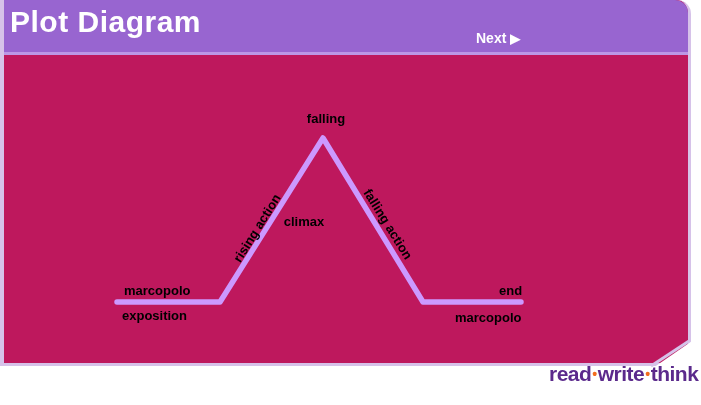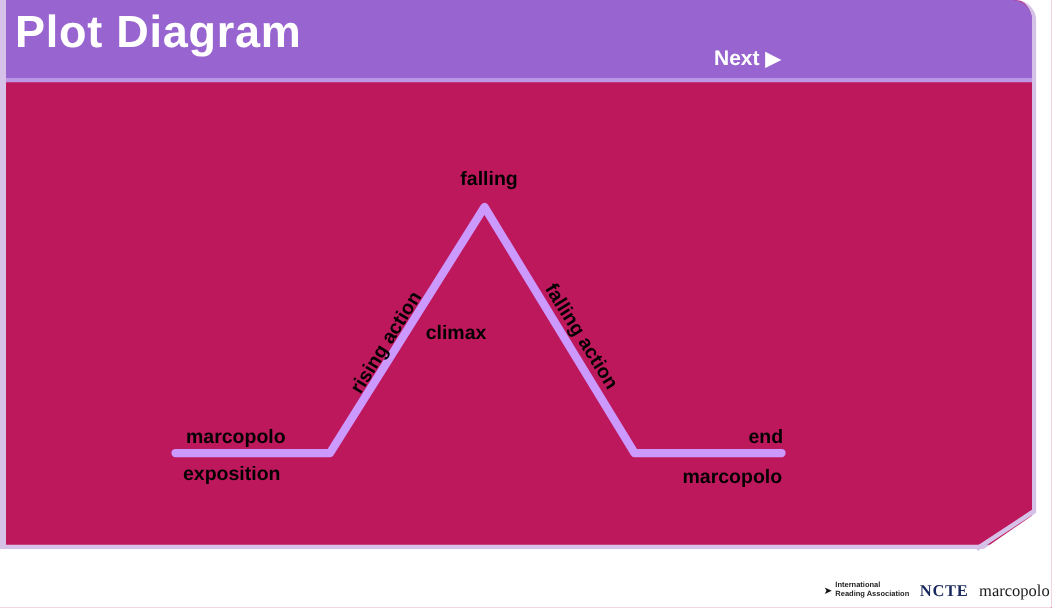--- a/index.html
+++ b/index.html
@@ -108,26 +108,18 @@
   <div class="lbl lbl-beginning">marcopolo</div>
   <div class="lbl lbl-exposition">exposition</div>
   <div class="lbl lbl-end">end</div>
   <div class="lbl lbl-resolution">marcopolo</div>
 
   <svg class="bevel-svg" width="701" height="405" viewBox="0 0 701 405">
     <polygon points="650,370 692,341 692,370" fill="#ffffff"></polygon>
     <line x1="651" y1="366" x2="689" y2="341" stroke="#D6C2E9" stroke-width="3"></line>
   </svg>
 
+  <div class="rwt-logo">
+    <span>read</span><span class="rwt-dot">•</span><span>write</span><span class="rwt-dot">•</span><span>think</span>
+  </div>
 
-  <div class="logo-row">
-    <div class="ira">
-      <span class="ira-arrow">➤</span>
-      <span class="ira-text">
-        <span>International</span><br>
-        <span>Reading Association</span>
-      </span>
-    </div>
-    <span class="ncte">NCTE</span>
-    <span class="marcopolo">marcopolo</span>
-  </div>
 
 </div>
 
 </body></html>

